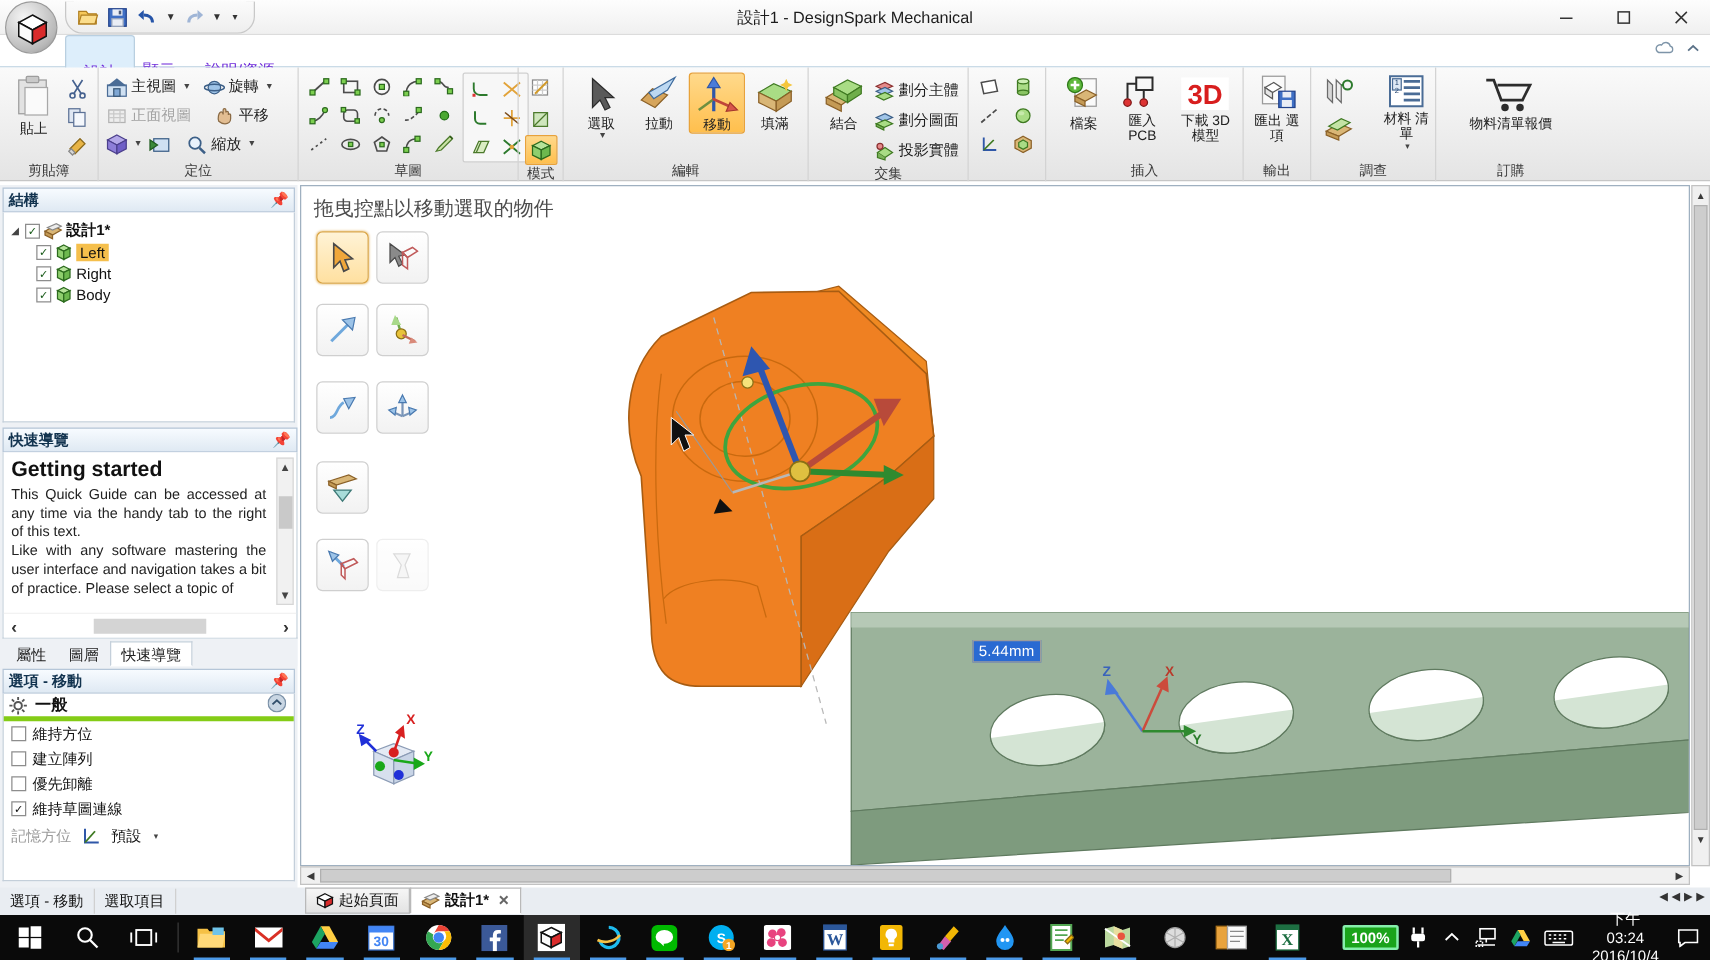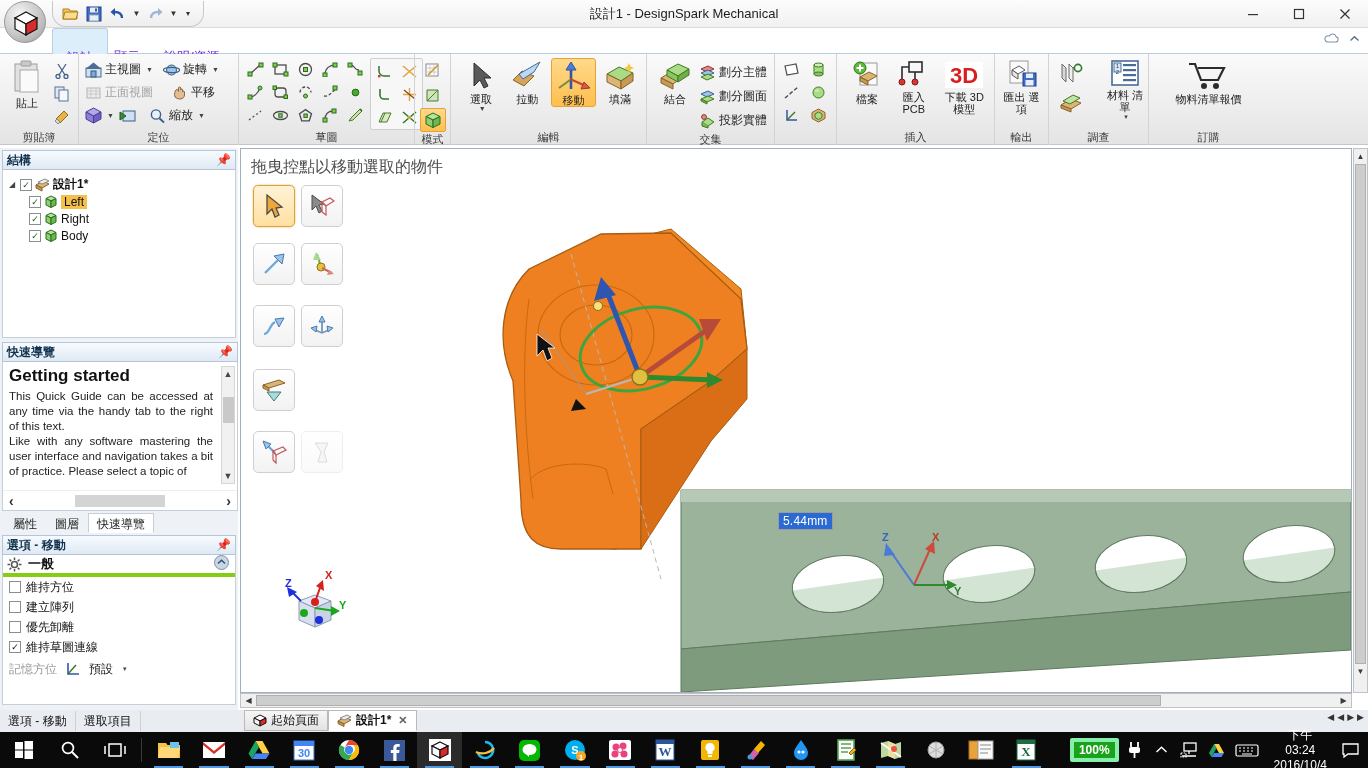--- a/index.html
+++ b/index.html
@@ -175,21 +175,21 @@
   .stat-tab { height: 20px; line-height: 20px; padding: 0 8px; font-size: 12px; color: #111; border-right: 1px solid #d0d0d0;}
   .vcr { position: absolute; right: 4px; top: 712px; display: flex; gap: 3px; align-items: center; font-size: 9px; color: #333; }
 
   
   .taskbar { position: absolute; left: 0; top: 732px; width: 1368px; height: 36px; background: #0a0a0a; display: flex; align-items: center; }
   .tb-start { width: 48px; height: 36px; display: flex; align-items: center; justify-content: center; cursor: pointer; }
   .tb-icon { width: 46px; height: 36px; display: flex; align-items: center; justify-content: center; cursor: pointer; position: relative;}
   .tb-icon.active { background: #2b2b2b; }
   .tb-icon.running::after { content:''; position:absolute; bottom:0; left:8px; right:8px; height:2px; background:#4c9ae8; }
   .tray { margin-left: auto; display: flex; align-items: center; gap: 4px; padding-right: 6px; }
-  .battery { background: #1aa31a; color: #fff; font-size: 12px; font-weight: bold; padding: 1px 5px; border: 4px solid #86efac; border-radius: 2px; margin-left: 21px; }
+  .battery { background: #1aa31a; color: #fff; font-size: 12px; font-weight: bold; padding: 1px 5px; border: 2px solid #86efac; border-radius: 2px; margin-left: 21px; }
   .clock { color: #fff; font-size: 12px; text-align: center; line-height: 15px; padding: 0 6px; }
   .tray-ico { width: 24px; height: 30px; display:flex; align-items:center; justify-content:center; cursor:pointer;}
   .tb-sep { width: 1px; height: 24px; background: #3a3a3a; margin: 0 4px; }
 </style>
 </head>
 <body>
 
 <div id="app">
 
   <div class="titlebar">

